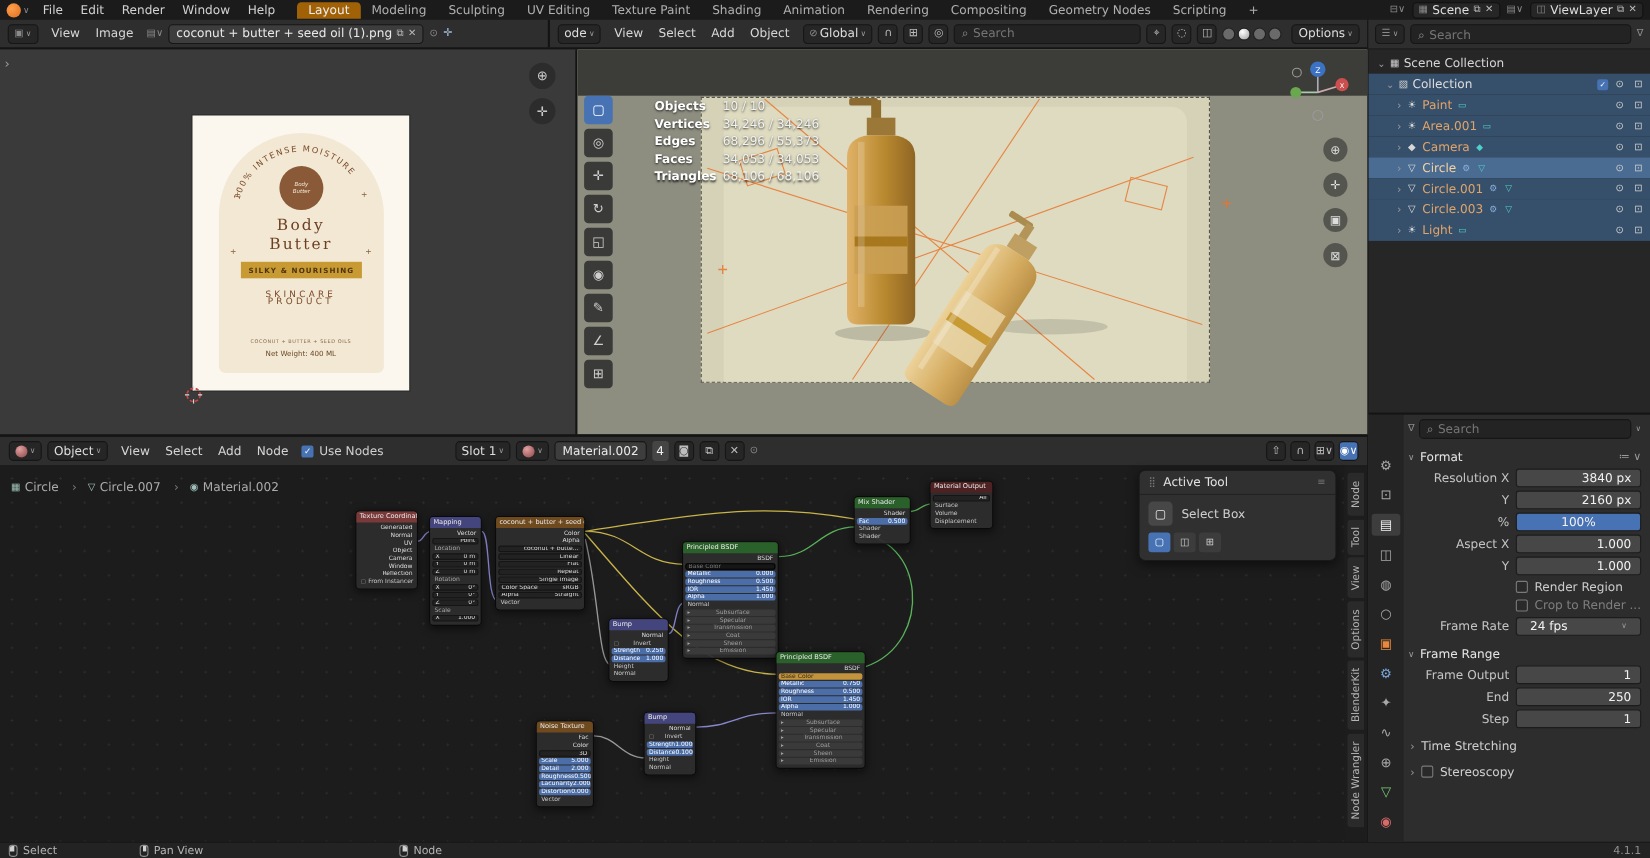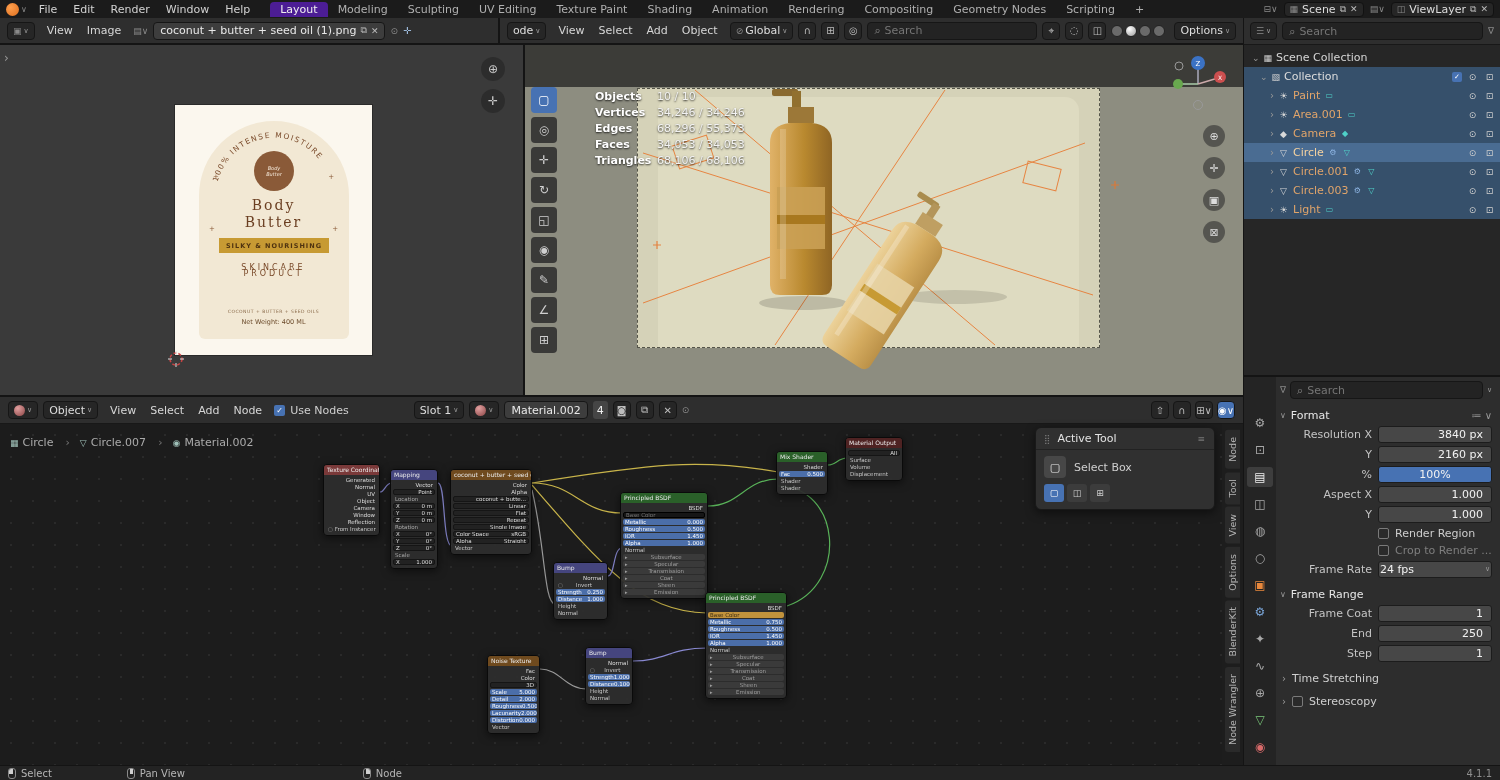--- a/index.html
+++ b/index.html
@@ -6,21 +6,21 @@
   html,body{background:#111;}
   #root{position:relative;width:1500px;height:780px;background:#1f1f1f;overflow:hidden;
         font-family:"DejaVu Sans",sans-serif;font-size:11px;color:#cfcfcf;}
   
   .topbar{height:18px;background:#1b1b1b;display:flex;align-items:center;padding:0 6px;color:#d2d2d2;}
   .blogo{width:13px;height:13px;border-radius:50%;background:radial-gradient(circle at 35% 35%,#ff9f4d,#e87d2c 70%);margin-right:2px;}
   .tb-caret{color:#888;font-size:8px;margin-right:4px;}
   .menu-item{padding:1px 8px;border-radius:3px;}
   .tabs{display:flex;margin-left:12px;}
   .wtab{padding:1px 10px;color:#b0b0b0;border-radius:4px 4px 0 0;white-space:nowrap;}
-  .wtab.active{background:#4c1d95;color:#efefef;}
+  .wtab.active{background:#a16207;color:#efefef;}
   .tb-right{margin-left:auto;display:flex;align-items:center;gap:6px;}
   .tb-field{display:flex;align-items:center;gap:4px;background:#262626;border:1px solid #111;border-radius:4px;padding:0 5px;height:15px;color:#ddd;}
   .gl{color:#9bb8d8;font-size:10px;}
   .gl2{color:#8a8a8a;font-size:9px;}
   
   .row2{height:27px;display:flex;background:#2e2e2e;border-bottom:2px solid #141414;}
   .ehead{display:flex;align-items:center;gap:5px;padding:0 7px;}
   .img-header{width:525px;border-right:2px solid #141414;}
   .vp-header{flex:1;}
   .ebtn{display:flex;align-items:center;gap:2px;background:#262626;border:1px solid #161616;border-radius:4px;padding:0 5px;height:18px;color:#ddd;white-space:nowrap;}
@@ -158,21 +158,21 @@
   .psec-h{display:flex;align-items:center;gap:5px;color:#e6e6e6;margin:10px 0 4px;}
   .psec-h .caret{font-size:8px;}
   .psec-h .rico{margin-left:auto;color:#9a9a9a;font-size:10px;}
   .prow{display:flex;align-items:center;gap:6px;margin:3px 0;}
   .plabel{flex:0 0 92px;text-align:right;color:#c4c4c4;white-space:nowrap;}
   .pval{flex:1;background:#474747;border:1px solid #1c1c1c;border-radius:3px;height:17px;line-height:15px;color:#f2f2f2;text-align:right;padding-right:8px;}
   .pval.slider{background:#4772b3;text-align:center;padding-right:0;}
   .pcheckrow{display:flex;align-items:center;gap:6px;margin:4px 0 4px 98px;color:#cccccc;}
   .pcheckrow.dim{color:#7e7e7e;}
   .pbox{width:11px;height:11px;border:1px solid #7a7a7a;border-radius:2px;background:#2a2a2a;}
-  .pdrop{flex:1;background:#474747;border:1px solid #1c1c1c;border-radius:3px;height:17px;line-height:15px;color:#f2f2f2;display:flex;align-items:center;padding:0 1px;gap:4px;}
+  .pdrop{flex:1;background:#474747;border:1px solid #1c1c1c;border-radius:3px;height:17px;line-height:15px;color:#f2f2f2;display:flex;align-items:center;padding:0 12px;gap:4px;}
   .pdrop .caret{margin-left:auto;}
   .pcollapsed{display:flex;align-items:center;gap:6px;color:#cfcfcf;margin:10px 0 0 2px;}
   
   .status{height:15px;background:#232323;display:flex;align-items:center;font-size:10px;color:#b5b5b5;border-top:1px solid #141414;}
   .sitem{display:flex;align-items:center;gap:5px;}
   .si0{margin-left:8px;} .si1{margin-left:75px;} .si2{margin-left:178px;}
   .mouse{width:8px;height:11px;border:1px solid #8a8a8a;border-radius:3px;position:relative;display:inline-block;}
   .mouse::after{content:"";position:absolute;background:#cfcfcf;}
   .m-left::after{left:0;top:0;width:4px;height:5px;border-radius:2px 0 0 0;}
   .m-mid::after{left:2px;top:0;width:3px;height:5px;}
@@ -1101,21 +1101,21 @@
             </div>
           </div>
 
           <div class="psec">
             <div class="psec-h">
               <span class="caret">∨</span>
               <span>Frame Range</span>
             </div>
             <div>
                 <div class="prow">
-                <span class="plabel">Frame Coat</span>
+                <span class="plabel">Frame Output</span>
                 <span class="pval field">1</span>
               </div>
                 <div class="prow">
                 <span class="plabel">End</span>
                 <span class="pval field">250</span>
               </div>
                 <div class="prow">
                 <span class="plabel">Step</span>
                 <span class="pval field">1</span>
               </div>

